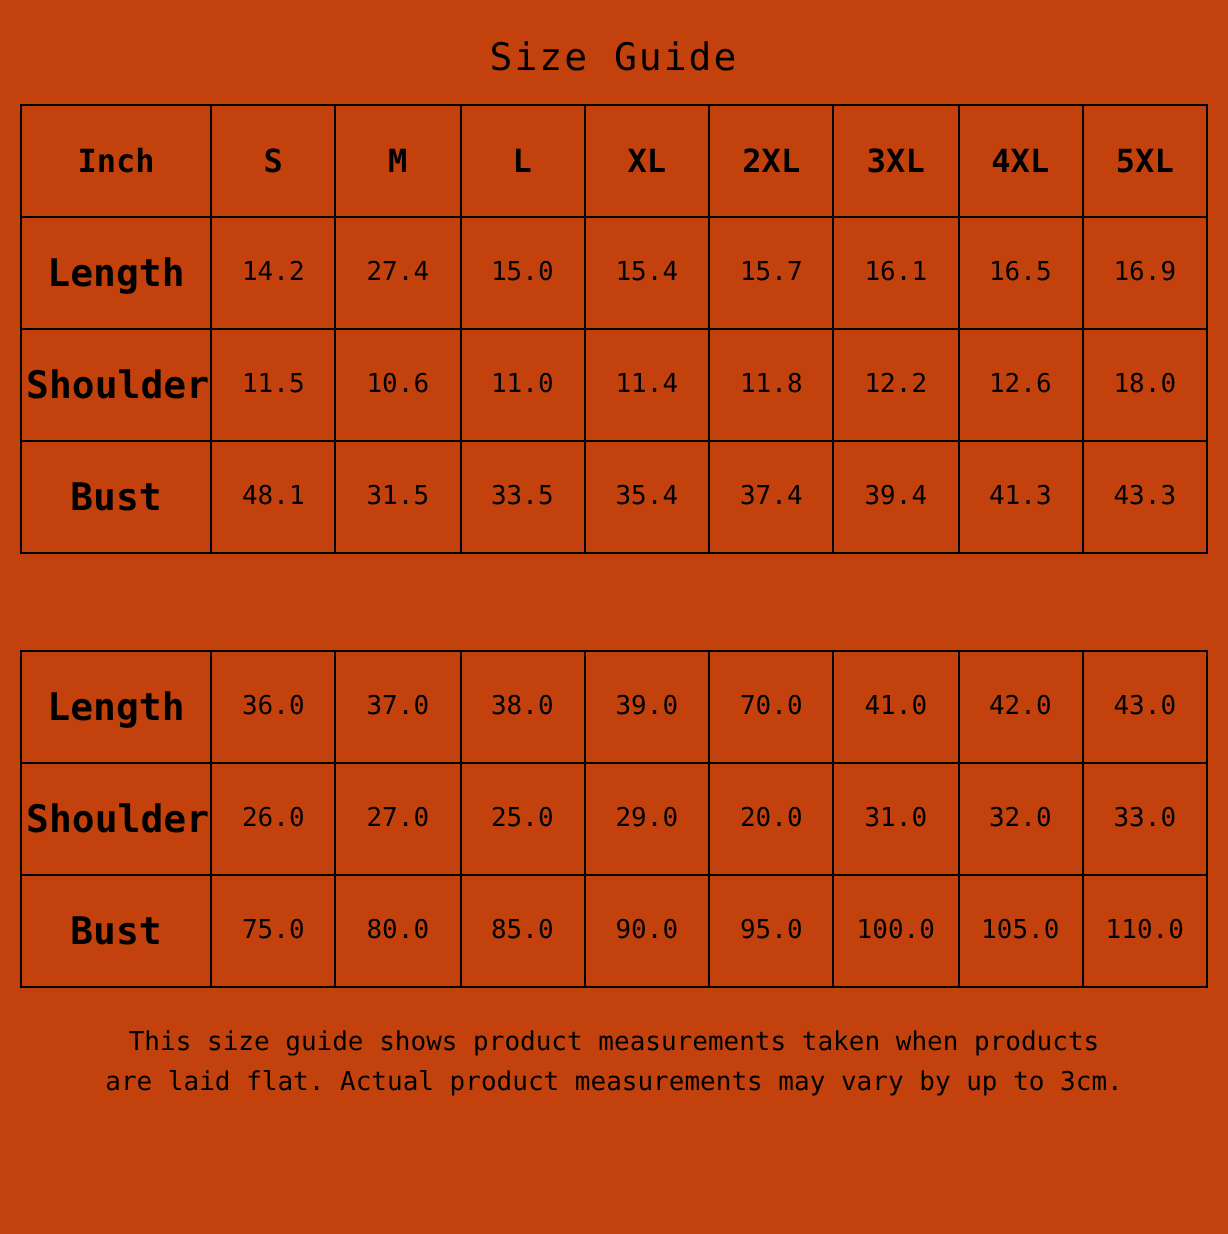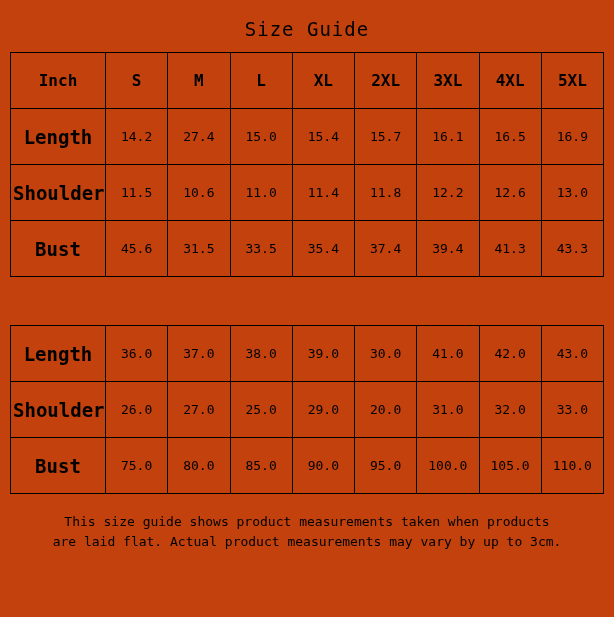--- a/index.html
+++ b/index.html
@@ -122,25 +122,25 @@
         </tr>
         <tr>
           <td class="row-label">Shoulder</td>
           <td>11.5</td>
           <td>10.6</td>
           <td>11.0</td>
           <td>11.4</td>
           <td>11.8</td>
           <td>12.2</td>
           <td>12.6</td>
-          <td>13.0</td>
+          <td>18.0</td>
         </tr>
         <tr>
           <td class="row-label">Bust</td>
-          <td>45.6</td>
+          <td>48.1</td>
           <td>31.5</td>
           <td>33.5</td>
           <td>35.4</td>
           <td>37.4</td>
           <td>39.4</td>
           <td>41.3</td>
           <td>43.3</td>
         </tr>
       </tbody>
     </table>
@@ -161,21 +161,21 @@
           <col>
           <col>
       </colgroup>
       <tbody>
         <tr>
           <td class="row-label">Length</td>
           <td>36.0</td>
           <td>37.0</td>
           <td>38.0</td>
           <td>39.0</td>
-          <td>30.0</td>
+          <td>70.0</td>
           <td>41.0</td>
           <td>42.0</td>
           <td>43.0</td>
         </tr>
         <tr>
           <td class="row-label">Shoulder</td>
           <td>26.0</td>
           <td>27.0</td>
           <td>25.0</td>
           <td>29.0</td>

